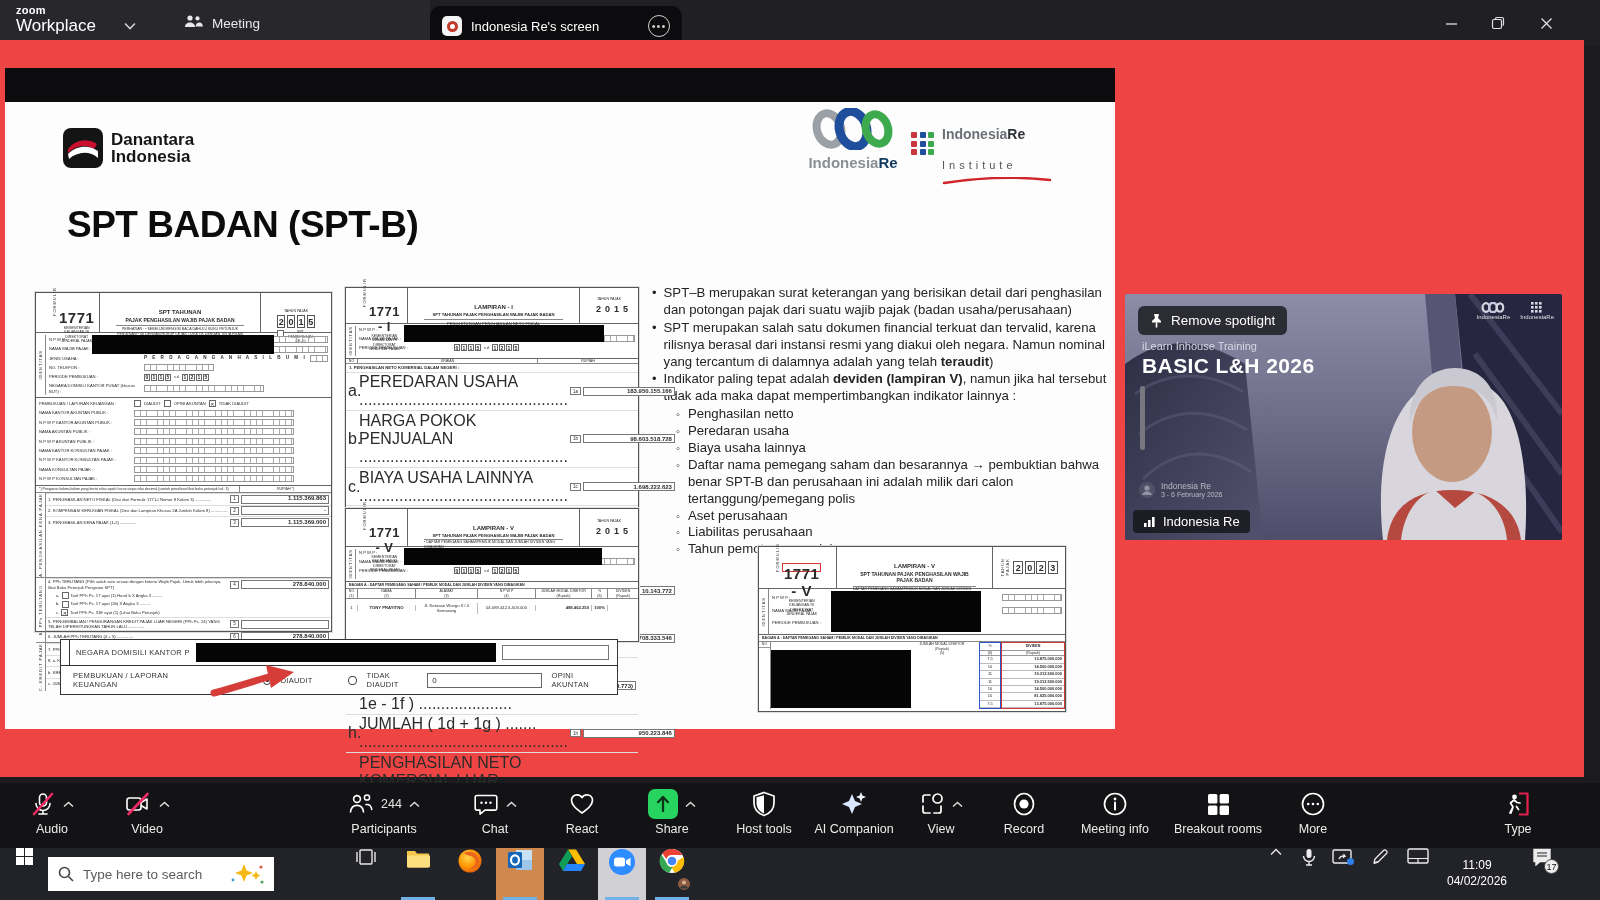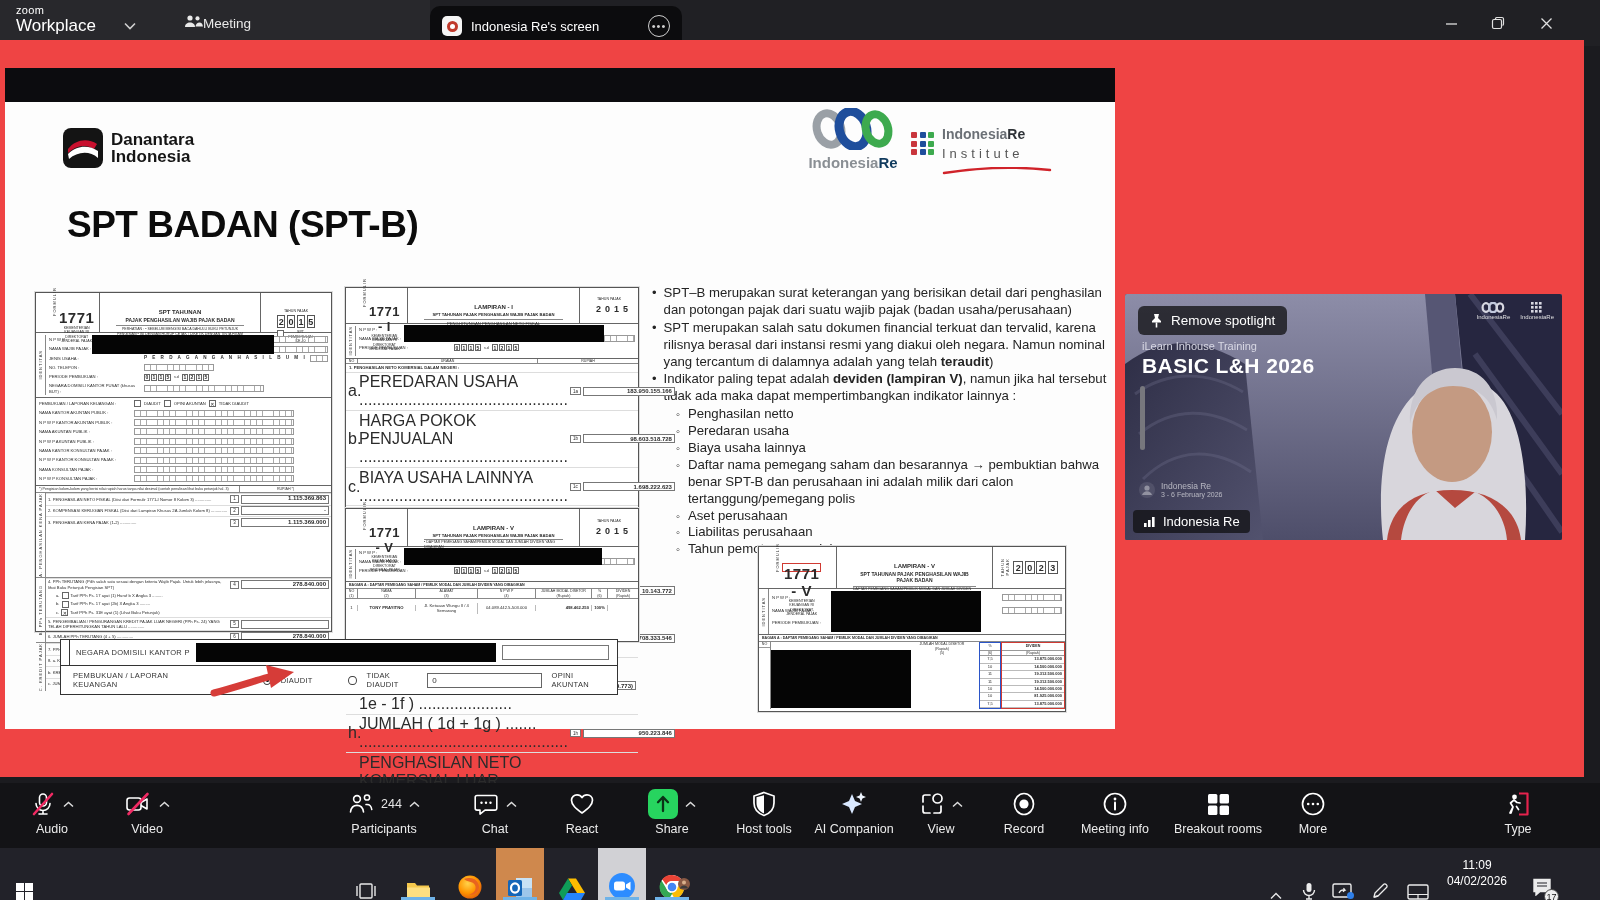--- a/index.html
+++ b/index.html
@@ -5,24 +5,24 @@
   *{box-sizing:border-box;margin:0;padding:0}
   html,body{width:1600px;height:900px;overflow:hidden;background:#000}
   body{font-family:"Liberation Sans",sans-serif}
   .screen{position:relative;width:1600px;height:900px;background:#1b1b1f}
   .bold{font-weight:700}
 
   
   .titlebar{position:absolute;left:0;top:0;width:1600px;height:46px;background:#202024}
   .tb-left{position:absolute;left:0;top:0;width:430px;height:46px;background:#28282c}
   .brand{position:absolute;left:16px;top:5px;color:#fff;line-height:1}
-  .brand .b1{font-size:11px;font-weight:400;letter-spacing:.3px}
+  .brand .b1{font-size:11px;font-weight:700;letter-spacing:.3px}
   .brand .b2{font-size:17px;font-weight:400;margin-top:1px}
   .tb-chev{position:absolute;left:124px;top:16px;color:#cfcfcf}
-  .tab-meeting{position:absolute;left:170px;top:0;height:46px;display:flex;align-items:center;gap:0;color:#e9e9e9;font-size:13.5px;padding:0 14px;cursor:default}
+  .tab-meeting{position:absolute;left:170px;top:0;height:46px;display:flex;align-items:center;gap:9px;color:#e9e9e9;font-size:13.5px;padding:0 14px;cursor:default}
   .tab-screen{position:absolute;left:430px;top:6px;width:252px;height:40px;background:#0c0c0e;border-radius:10px 10px 0 0;display:flex;align-items:center;gap:9px;padding:0 12px;color:#fff;font-size:13px}
   .tab-screen .fav{width:20px;height:20px;border-radius:5px;background:#f5f5f5;display:flex;align-items:center;justify-content:center}
   .fav-dot{width:11px;height:11px;border-radius:50%;border:3px solid #c0392b;background:#fff}
   .tab-screen .grow{flex:1}
   .ellipsis-btn{width:22px;height:22px;border-radius:50%;border:1.4px solid #cfcfcf;display:flex;align-items:center;justify-content:center;color:#cfcfcf;font-size:11px;letter-spacing:1px}
   .tb-pill{position:absolute;left:1143px;top:6px;height:34px;width:278px;background:#2a2a2f;border-radius:8px;display:flex;align-items:center;gap:15px;padding:0 16px;color:#e8e8e8;font-size:13.5px}
   .rec-dot{width:9px;height:9px;border-radius:50%;background:#e0443a;display:inline-block;margin-right:7px}
   .winbtn{position:absolute;top:0;width:30px;height:46px;display:flex;align-items:center;justify-content:center}
 
   
@@ -34,21 +34,21 @@
   .danantara{position:absolute;left:58px;top:26px;display:flex;gap:8px;align-items:center}
   .danantara .txt{font-size:17px;font-weight:700;line-height:1.02;color:#151515}
   .rings{position:absolute;left:790px;top:6px;width:116px;text-align:center}
   .rings .word{font-size:15px;margin-top:0px;color:#8a8f94;font-weight:700}
   .rings .word b{color:#103a5d}
   .institute{position:absolute;left:906px;top:24px;display:flex;gap:8px}
   .inst-grid{display:grid;grid-template-columns:repeat(3,6px);grid-auto-rows:6px;gap:2.5px;margin-top:6px}
   .inst-grid span{border-radius:1px}
   .inst-txt .w{font-size:14px;color:#6b7076;font-weight:700}
   .inst-txt .w b{color:#2f3338}
-  .inst-txt .sub{font-size:13px;letter-spacing:4px;color:#555;margin-top:4px}
+  .inst-txt .sub{font-size:11px;letter-spacing:4px;color:#555;margin-top:17px}
   .slide-title{position:absolute;left:62px;top:102px;font-size:37px;font-weight:800;letter-spacing:-.5px;color:#0c0c0c}
 
   
   .bullets{position:absolute;left:647px;top:183px;width:462px;font-size:13.2px;line-height:1.28;color:#242424}
   .bullets .b-item{display:flex;gap:7px;margin-bottom:1px}
   .bullets .b-item .mk{flex:0 0 auto;font-size:13px}
   .subs{margin-left:24px}
   .subs .s-item{display:flex;gap:8px}
   .subs .mk{flex:0 0 auto;font-size:11px;padding-top:1px}
 
@@ -105,21 +105,21 @@
   .vscroll{position:absolute;left:1140px;top:346px;width:5px;height:64px;border-radius:3px;background:#77777d}
 
   
   .ztoolbar{position:absolute;left:0;top:783px;width:1600px;height:65px;background:#131316}
   .zbtn{position:absolute;top:7px;display:flex;flex-direction:column;align-items:center;gap:4px;color:#ececec;font-size:12.5px}
   .ic-row{display:flex;align-items:center;gap:7px;height:28px}
   .count{font-size:12.5px;color:#e5e5e5}
 
   
   .taskbar{position:absolute;left:0;top:848px;width:1600px;height:52px;background:#222229}
-  .tb-item{position:absolute;top:0;height:52px;display:flex;align-items:flex-end;justify-content:center}
+  .tb-item{position:absolute;top:0;height:52px;display:flex;align-items:flex-start;justify-content:center}
   .searchbox{position:absolute;left:48px;top:9px;width:226px;height:34px;background:#fff;display:flex;align-items:center;gap:9px;padding:0 10px}
   .searchbox .ph{font-size:13.5px;color:#5c5c5c;flex:1}
   .cell-outlook{left:496px;width:48px;background:rgba(237,154,84,.85)}
   .cell-zoomapp{left:598px;width:48px;background:rgba(225,225,228,.92)}
   .runline{position:absolute;bottom:0;height:3px;width:34px;background:#6fb3e8}
   .clock{position:absolute;left:1438px;top:0;width:78px;height:52px;color:#fff;font-size:12px;display:flex;flex-direction:column;align-items:center;justify-content:center;line-height:1.3}
   .badge17{position:absolute;right:-7px;bottom:-4px;width:15px;height:15px;border-radius:50%;background:#efefef;color:#111;font-size:9px;display:flex;align-items:center;justify-content:center;border:1px solid #444}
 </style>
 </head>
 <body>
@@ -1118,20 +1118,34 @@
   <div class="taskbar">
     <div class="tb-item" style="left:0;width:48px">
       <svg width="17" height="17" viewBox="0 0 17 17">
         <rect x="0" y="0" width="8" height="8" fill="#fff"></rect>
           <rect x="9" y="0" width="8" height="8" fill="#fff"></rect>
         <rect x="0" y="9" width="8" height="8" fill="#fff"></rect>
           <rect x="9" y="9" width="8" height="8" fill="#fff"></rect>
       </svg>
     </div>
 
+    <div class="searchbox">
+      <svg width="16" height="16" viewBox="0 0 16 16">
+          <circle cx="6.5" cy="6.5" r="5" stroke="#444" stroke-width="1.6" fill="none"></circle>
+          <path d="M10.5 10.5 L15 15" stroke="#444" stroke-width="1.6"></path>
+        </svg>
+      <span class="ph">Type here to search</span>
+      <svg width="34" height="22" viewBox="0 0 34 22">
+        <path d="M14 1 L16.6 7.4 L23 10 L16.6 12.6 L14 19 L11.4 12.6 L5 10 L11.4 7.4 Z" fill="#f5b912"></path>
+        <path d="M26 8 L27.4 11.1 L30.5 12.5 L27.4 13.9 L26 17 L24.6 13.9 L21.5 12.5 L24.6 11.1 Z" fill="#f5b912"></path>
+        <circle cx="31" cy="4" r="1.6" fill="#e05a4e"></circle>
+          <circle cx="32" cy="19" r="1.6" fill="#55a85a"></circle>
+          <circle cx="3" cy="17" r="1.4" fill="#3f9ad6"></circle>
+      </svg>
+    </div>
 
     <div class="tb-item" style="left:344px;width:44px">
       <svg width="20" height="18" viewBox="0 0 20 18">
         <rect x="4" y="2" width="12" height="14" rx="1" stroke="#e8e8e8" stroke-width="1.4" fill="none"></rect>
         <path d="M1 4v10M19 4v10" stroke="#e8e8e8" stroke-width="1.4"></path>
       </svg>
     </div>
 
     <div class="tb-item" style="left:394px;width:48px">
       <svg width="24" height="20" viewBox="0 0 24 20">

